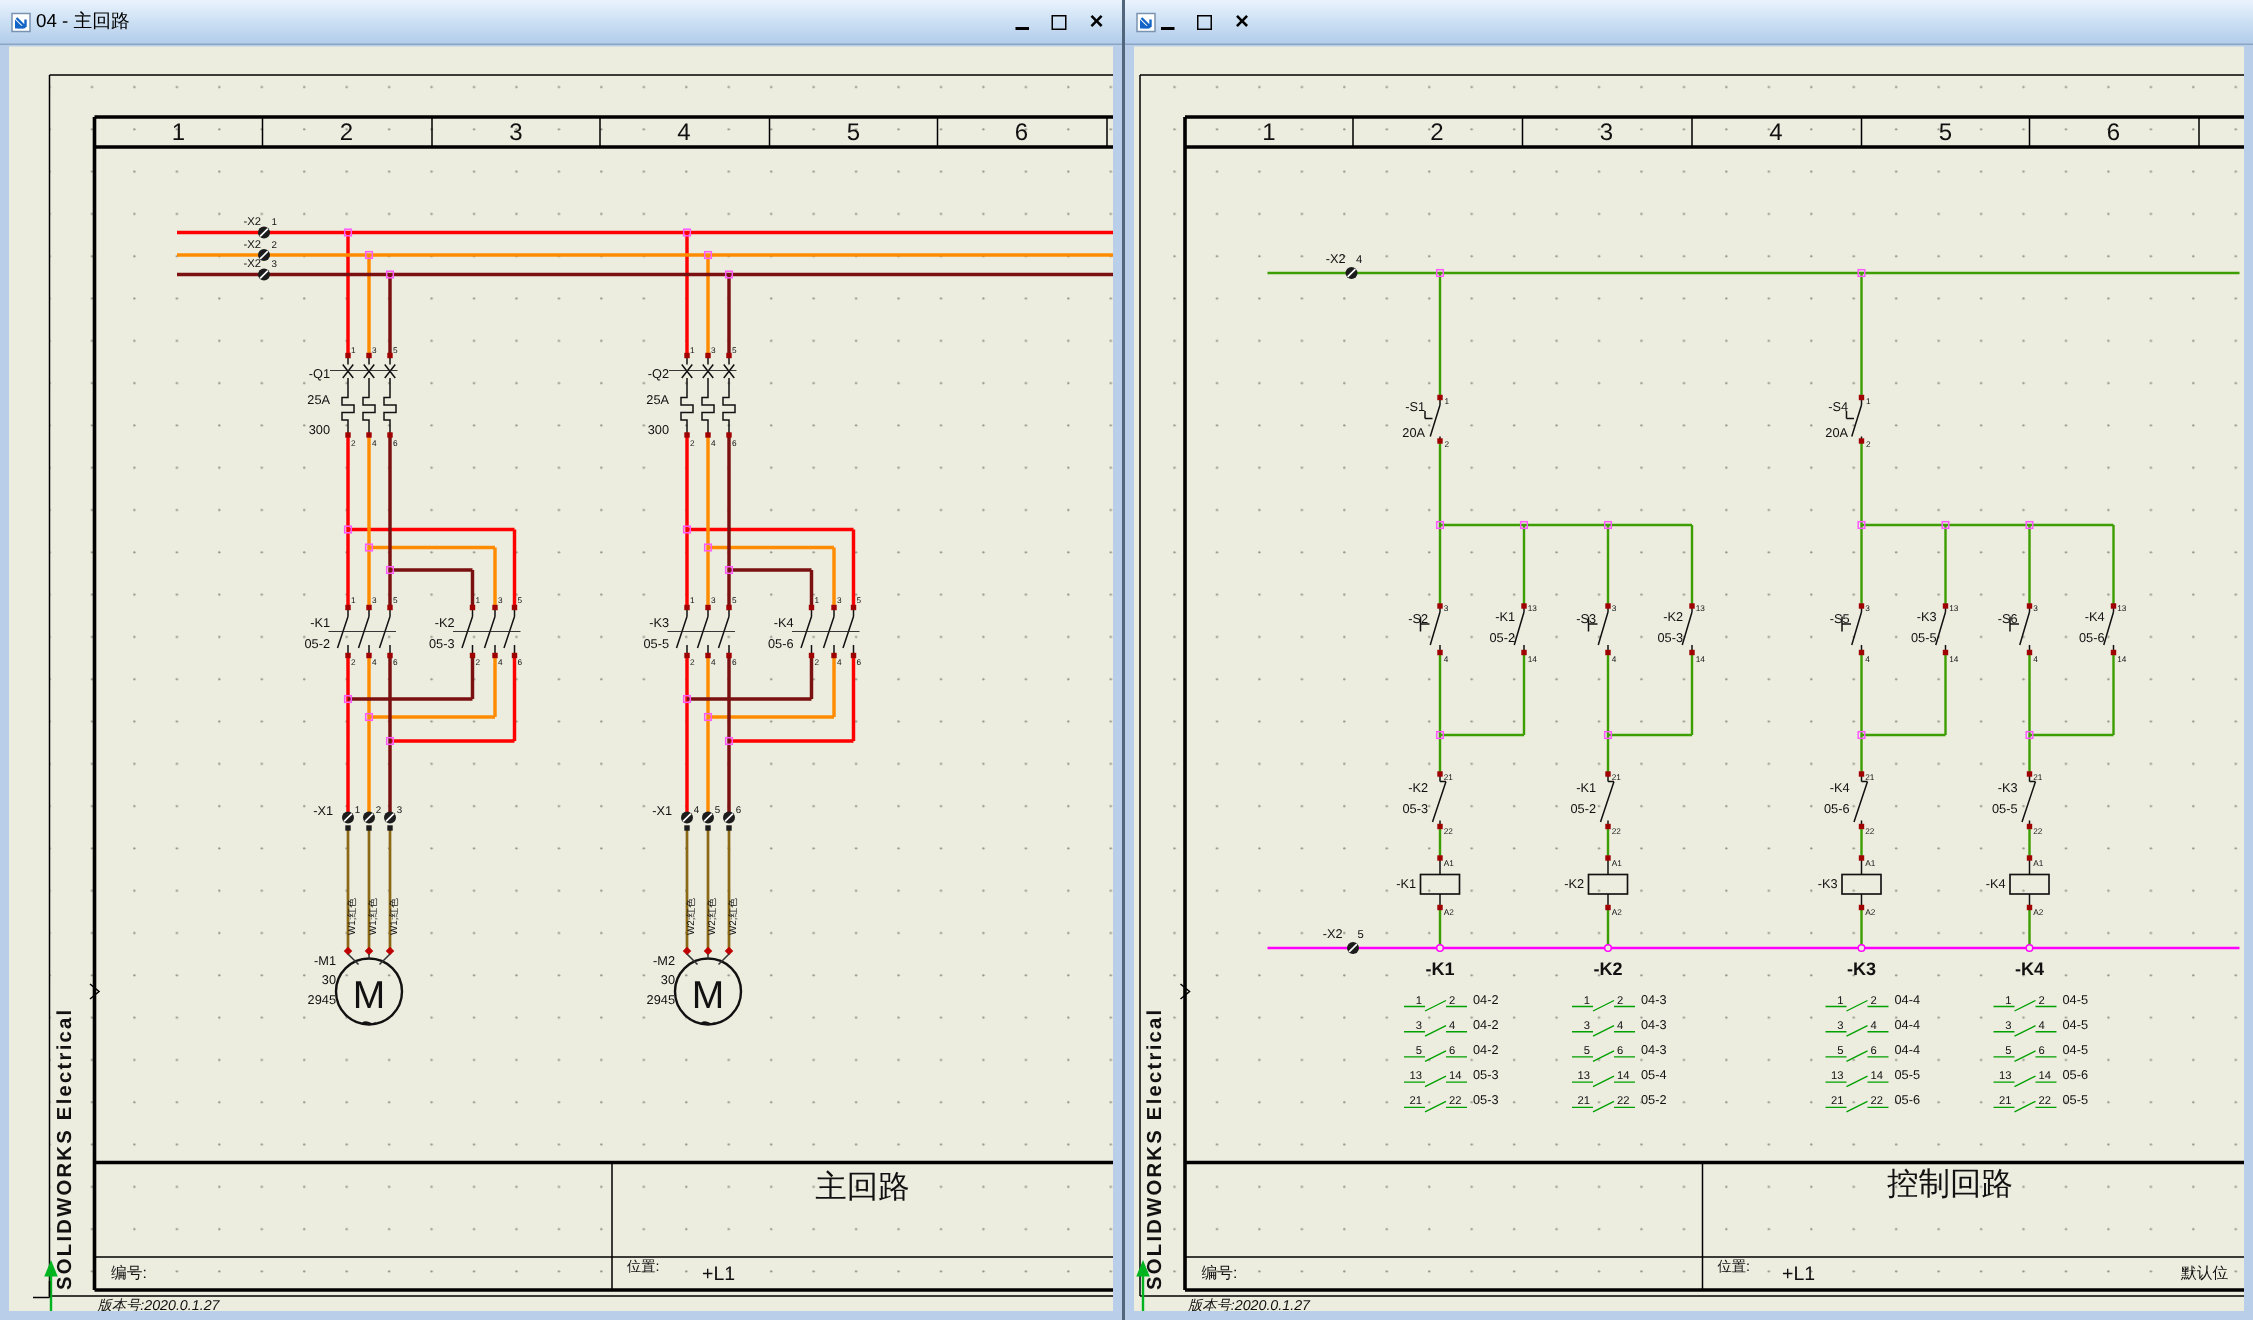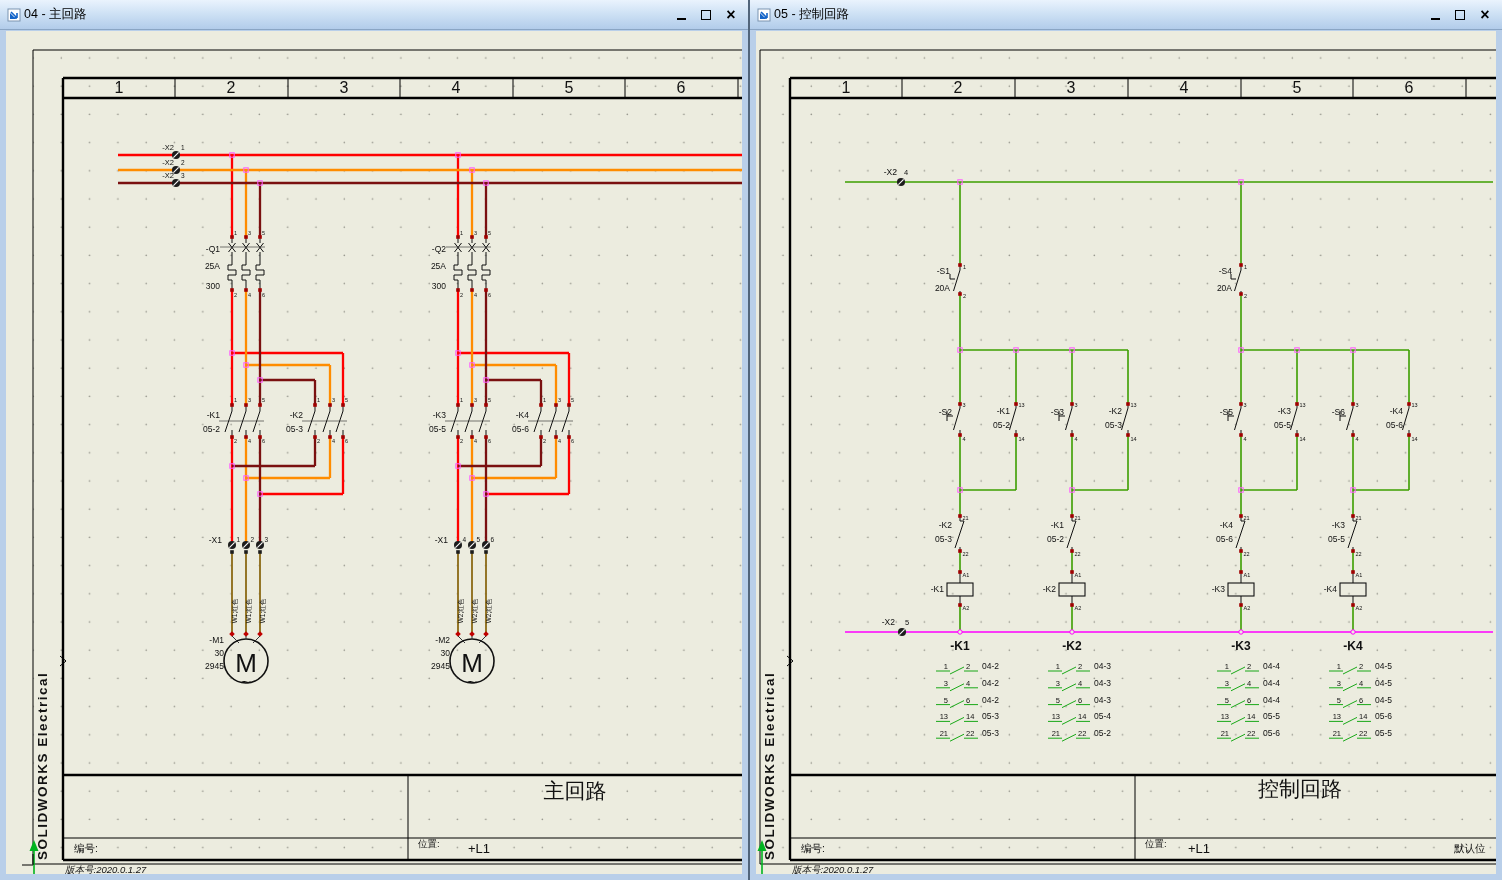--- a/index.html
+++ b/index.html
@@ -291,21 +291,20 @@
 
 <div class="win" id="win05">
   <div class="titlebar">
     <span>
       <svg width="14" height="14">
           <rect x="1" y="1" width="12" height="12" fill="#ffffff" stroke="#7a93b0"></rect>
           <polygon points="3,11 3,5 9,11" fill="#1464c8"></polygon>
           <path d="M4,4 L10,10 M10,10 L10,5 M10,10 L5,10" stroke="#1464c8" stroke-width="1.6" fill="none"></path>
         </svg>
     </span>
-    <span class="ttext">05 - 控制回路</span>
     <span class="tbtns">
       <span class="tb min">
           <i></i>
         </span>
       <span class="tb max">
           <i></i>
         </span>
       <span class="tb close">×</span>
     </span>
   </div>

